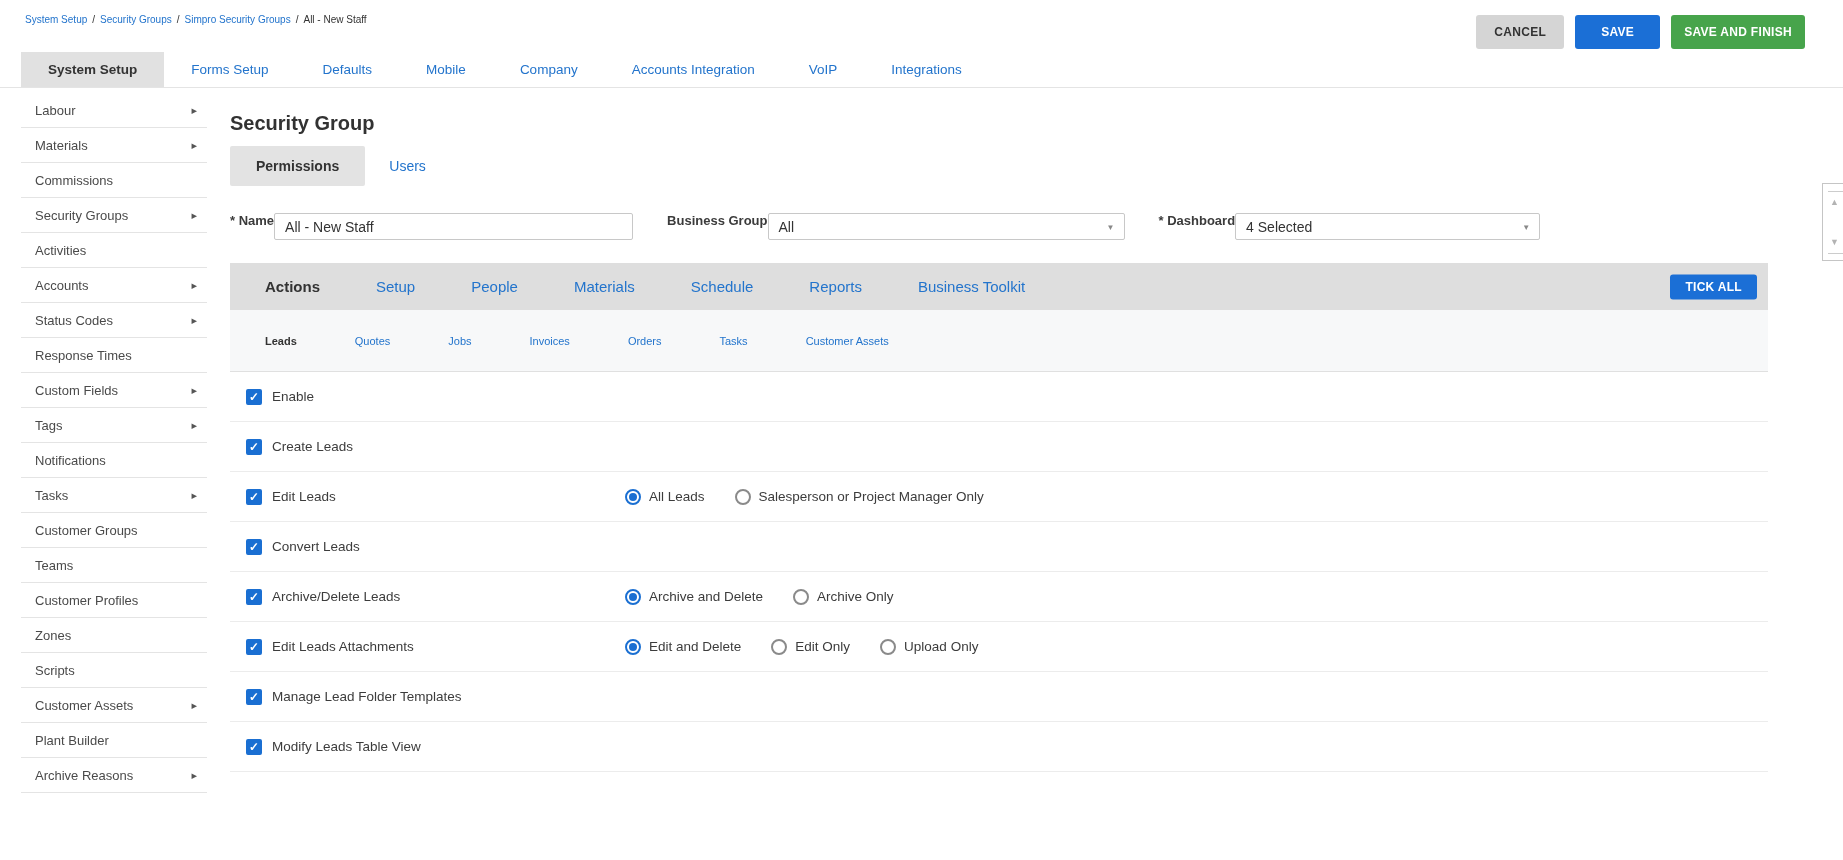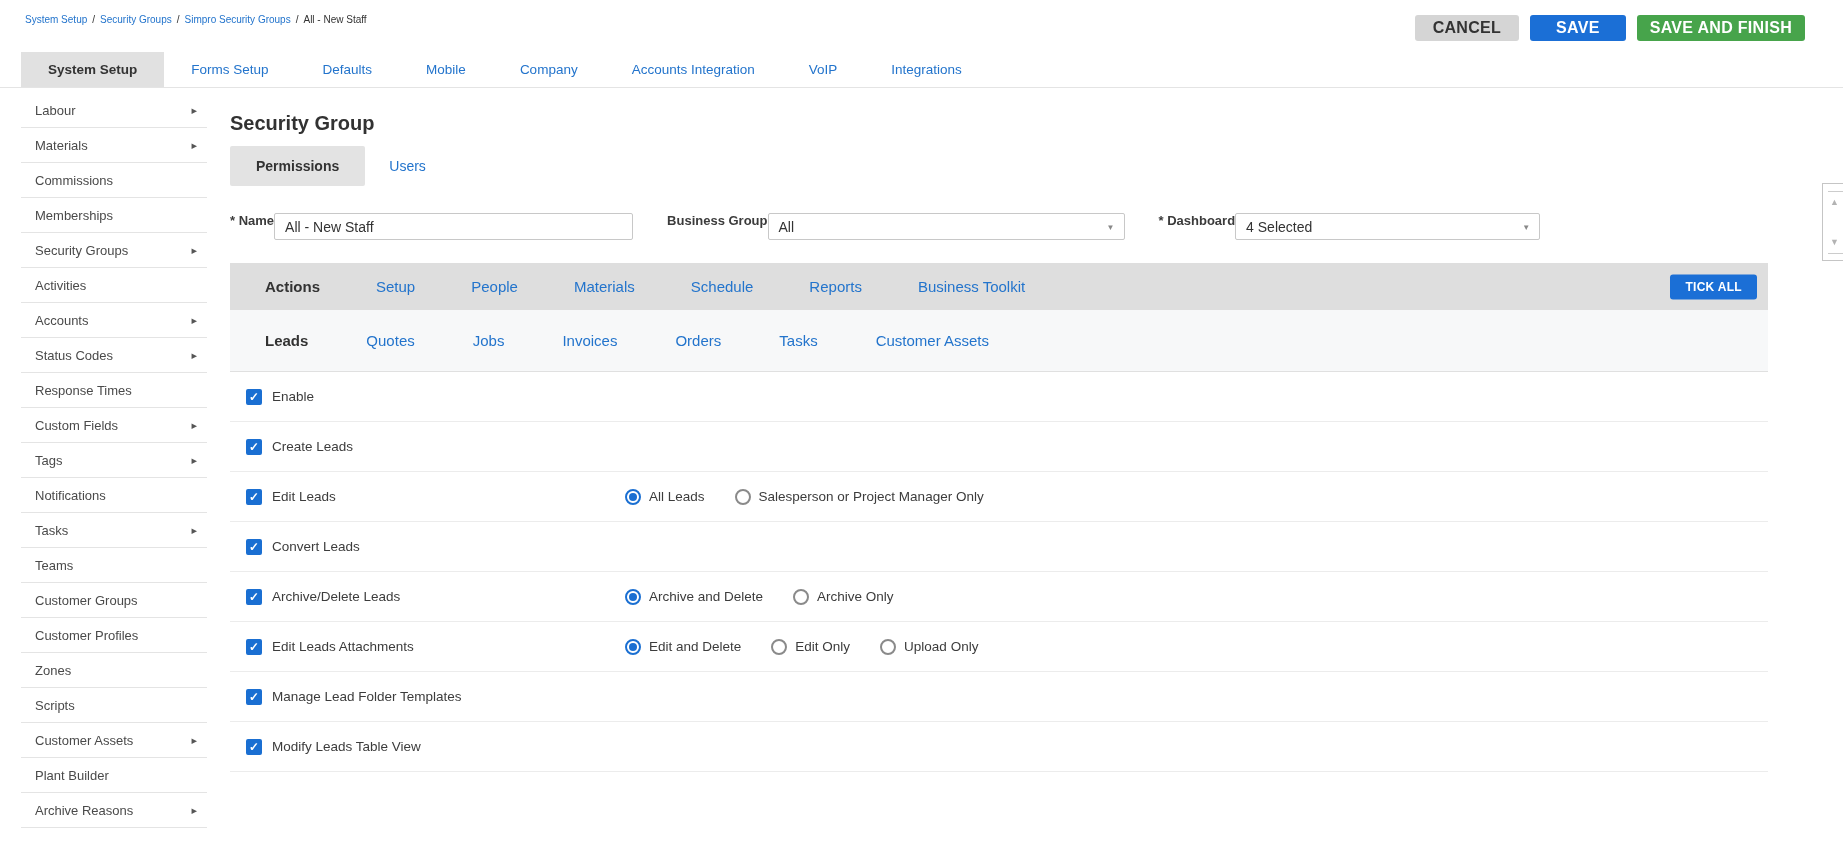--- a/index.html
+++ b/index.html
@@ -24,23 +24,23 @@
   }
 
   
   .breadcrumb{position:absolute;top:14px;left:25px;font-size:10px;white-space:nowrap;}
   .breadcrumb a{color:var(--link-blue);text-decoration:none;cursor:pointer;}
   .breadcrumb .sep{color:#333;margin:0 5px;}
   .breadcrumb .current{color:#333;}
 
   .header-buttons{position:absolute;top:15px;right:38px;display:flex;gap:11px;}
   .btn{
-    height:26px;border:none;border-radius:3px;
+    height:34px;border:none;border-radius:3px;
     font-family:"Liberation Sans",sans-serif;
-    font-size:16px;font-weight:bold;letter-spacing:.3px;
+    font-size:12px;font-weight:bold;letter-spacing:.3px;
     display:inline-flex;align-items:center;justify-content:center;
     cursor:pointer;white-space:nowrap;
   }
   .btn-cancel{background:var(--cancel-gray);color:#333;padding:0 18px;}
   .btn-save{background:var(--button-blue);color:#fff;padding:0 26px;}
   .btn-save-finish{background:var(--button-green);color:#fff;padding:0 13px;}
 
   
   .top-tabs{
     position:absolute;top:52px;left:0;right:0;height:36px;
@@ -103,21 +103,21 @@
     background:var(--button-blue);color:#fff;height:25px;padding:0 15px;
     border:none;border-radius:3px;font-family:"Liberation Sans",sans-serif;
     font-size:12px;font-weight:bold;letter-spacing:.3px;cursor:pointer;
   }
 
   
   .sub-bar{
     height:62px;background:var(--subbar-gray);border-bottom:1px solid #e0e0e0;
     display:flex;align-items:center;gap:58px;padding-left:35px;
   }
-  .sub-item{font-size:15px;color:var(--link-blue);cursor:pointer;white-space:nowrap;}
+  .sub-item{font-size:11px;color:var(--link-blue);cursor:pointer;white-space:nowrap;}
   .sub-item.active{color:#333;font-weight:bold;}
 
   
   .perm-row{
     height:50px;border-bottom:1px solid #ececec;
     display:flex;align-items:center;padding-left:16px;position:relative;background:#fff;
   }
   .checkbox{
     width:16px;height:16px;border-radius:2px;background:#fff;border:2px solid #8a8a8a;
     display:inline-flex;align-items:center;justify-content:center;cursor:pointer;flex:none;
@@ -184,24 +184,20 @@
   </div>
     <div class="side-item">
     <span class="side-label">Materials</span>
     <span class="side-arrow">▸</span>
   </div>
     <div class="side-item">
     <span class="side-label">Commissions</span>
 
   </div>
     <div class="side-item">
-    <span class="side-label">Memberships</span>
-
-  </div>
-    <div class="side-item">
     <span class="side-label">Security Groups</span>
     <span class="side-arrow">▸</span>
   </div>
     <div class="side-item">
     <span class="side-label">Activities</span>
 
   </div>
     <div class="side-item">
     <span class="side-label">Accounts</span>
     <span class="side-arrow">▸</span>
@@ -224,25 +220,25 @@
   </div>
     <div class="side-item">
     <span class="side-label">Notifications</span>
 
   </div>
     <div class="side-item">
     <span class="side-label">Tasks</span>
     <span class="side-arrow">▸</span>
   </div>
     <div class="side-item">
+    <span class="side-label">Customer Groups</span>
+
+  </div>
+    <div class="side-item">
     <span class="side-label">Teams</span>
-
-  </div>
-    <div class="side-item">
-    <span class="side-label">Customer Groups</span>
 
   </div>
     <div class="side-item">
     <span class="side-label">Customer Profiles</span>
 
   </div>
     <div class="side-item">
     <span class="side-label">Zones</span>
 
   </div>

